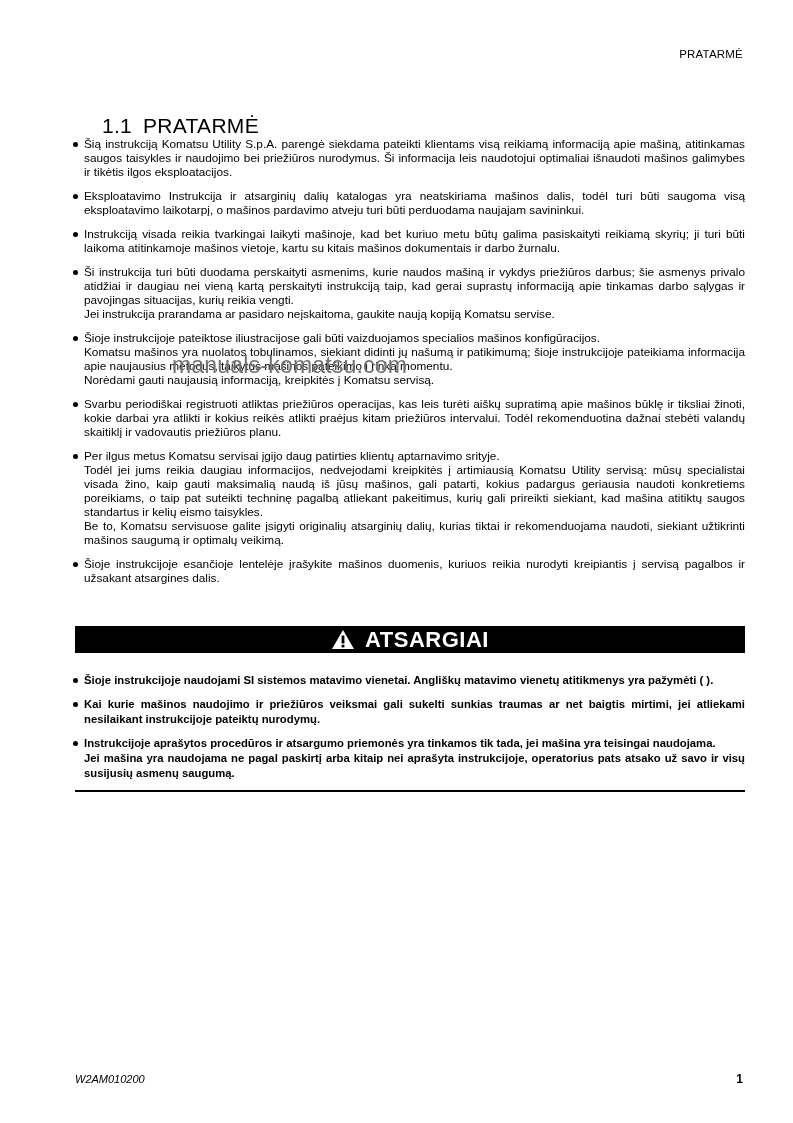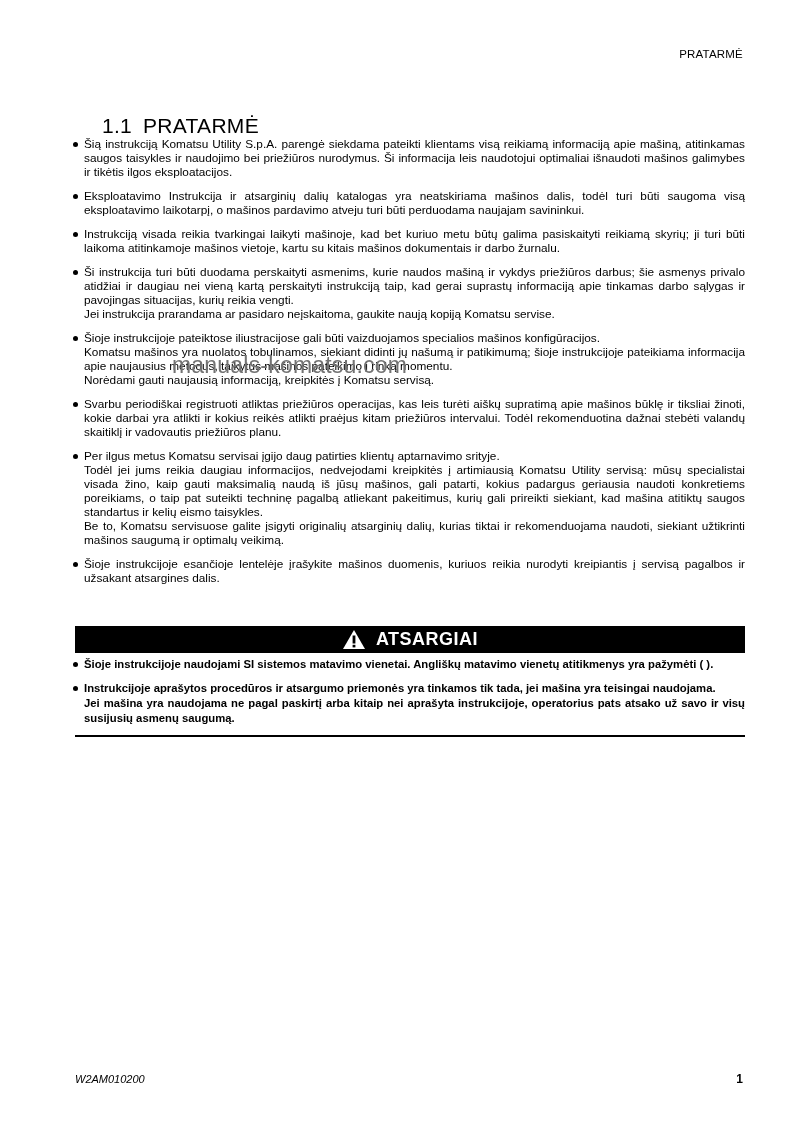--- a/index.html
+++ b/index.html
@@ -37,24 +37,24 @@
     font-size: 23px; color: #737373; letter-spacing: 0.2px;
     font-family: "Liberation Sans", sans-serif;
     pointer-events: none;
   }
   .caution {
     position: absolute; left: 75px; top: 626px; width: 670px;
   }
   .caution-bar {
     background: #000; color: #fff; height: 27px;
     display: flex; align-items: center; justify-content: center;
-    font-weight: bold; font-size: 18px; letter-spacing: 0.5px;
+    font-weight: bold; font-size: 22px; letter-spacing: 0.5px;
   }
   .caution-bar svg { margin-right: 10px; }
-  .caution ul.bullets { margin-top: 4px; }
+  .caution ul.bullets { margin-top: 20px; }
   .caution ul.bullets li {
     font-weight: bold; font-size: 11.3px; line-height: 15px; margin-bottom: 9px;
   }
   .caution-rule {
     height: 2px; background: #000; margin-top: 4px;
   }
   .footer-code {
     position: absolute; left: 75px; top: 1073px; font-size: 11px; font-style: italic;
   }
   .page-number {
@@ -123,20 +123,24 @@
     </svg>
     <span>ATSARGIAI</span>
   </div>
   <ul class="bullets">
     <li>
         <span class="bullet"></span>
         <span class="line">Šioje instrukcijoje naudojami SI sistemos matavimo vienetai. Angliškų matavimo vienetų atitikmenys yra pažymėti ( ).</span>
       </li>
     <li>
         <span class="bullet"></span>
+        <span class="line">Kai kurie mašinos naudojimo ir priežiūros veiksmai gali sukelti sunkias traumas ar net baigtis mirtimi, jei atliekami nesilaikant instrukcijoje pateiktų nurodymų.</span>
+      </li>
+    <li>
+        <span class="bullet"></span>
         <span class="line">Instrukcijoje aprašytos procedūros ir atsargumo priemonės yra tinkamos tik tada, jei mašina yra teisingai naudojama.</span>
         <span class="line">Jei mašina yra naudojama ne pagal paskirtį arba kitaip nei aprašyta instrukcijoje, operatorius pats atsako už savo ir visų susijusių asmenų saugumą.</span>
       </li>
   </ul>
   <div class="caution-rule"></div>
 </div>
 
 <div class="footer-code">W2AM010200</div>
 <div class="page-number">1</div>
 

